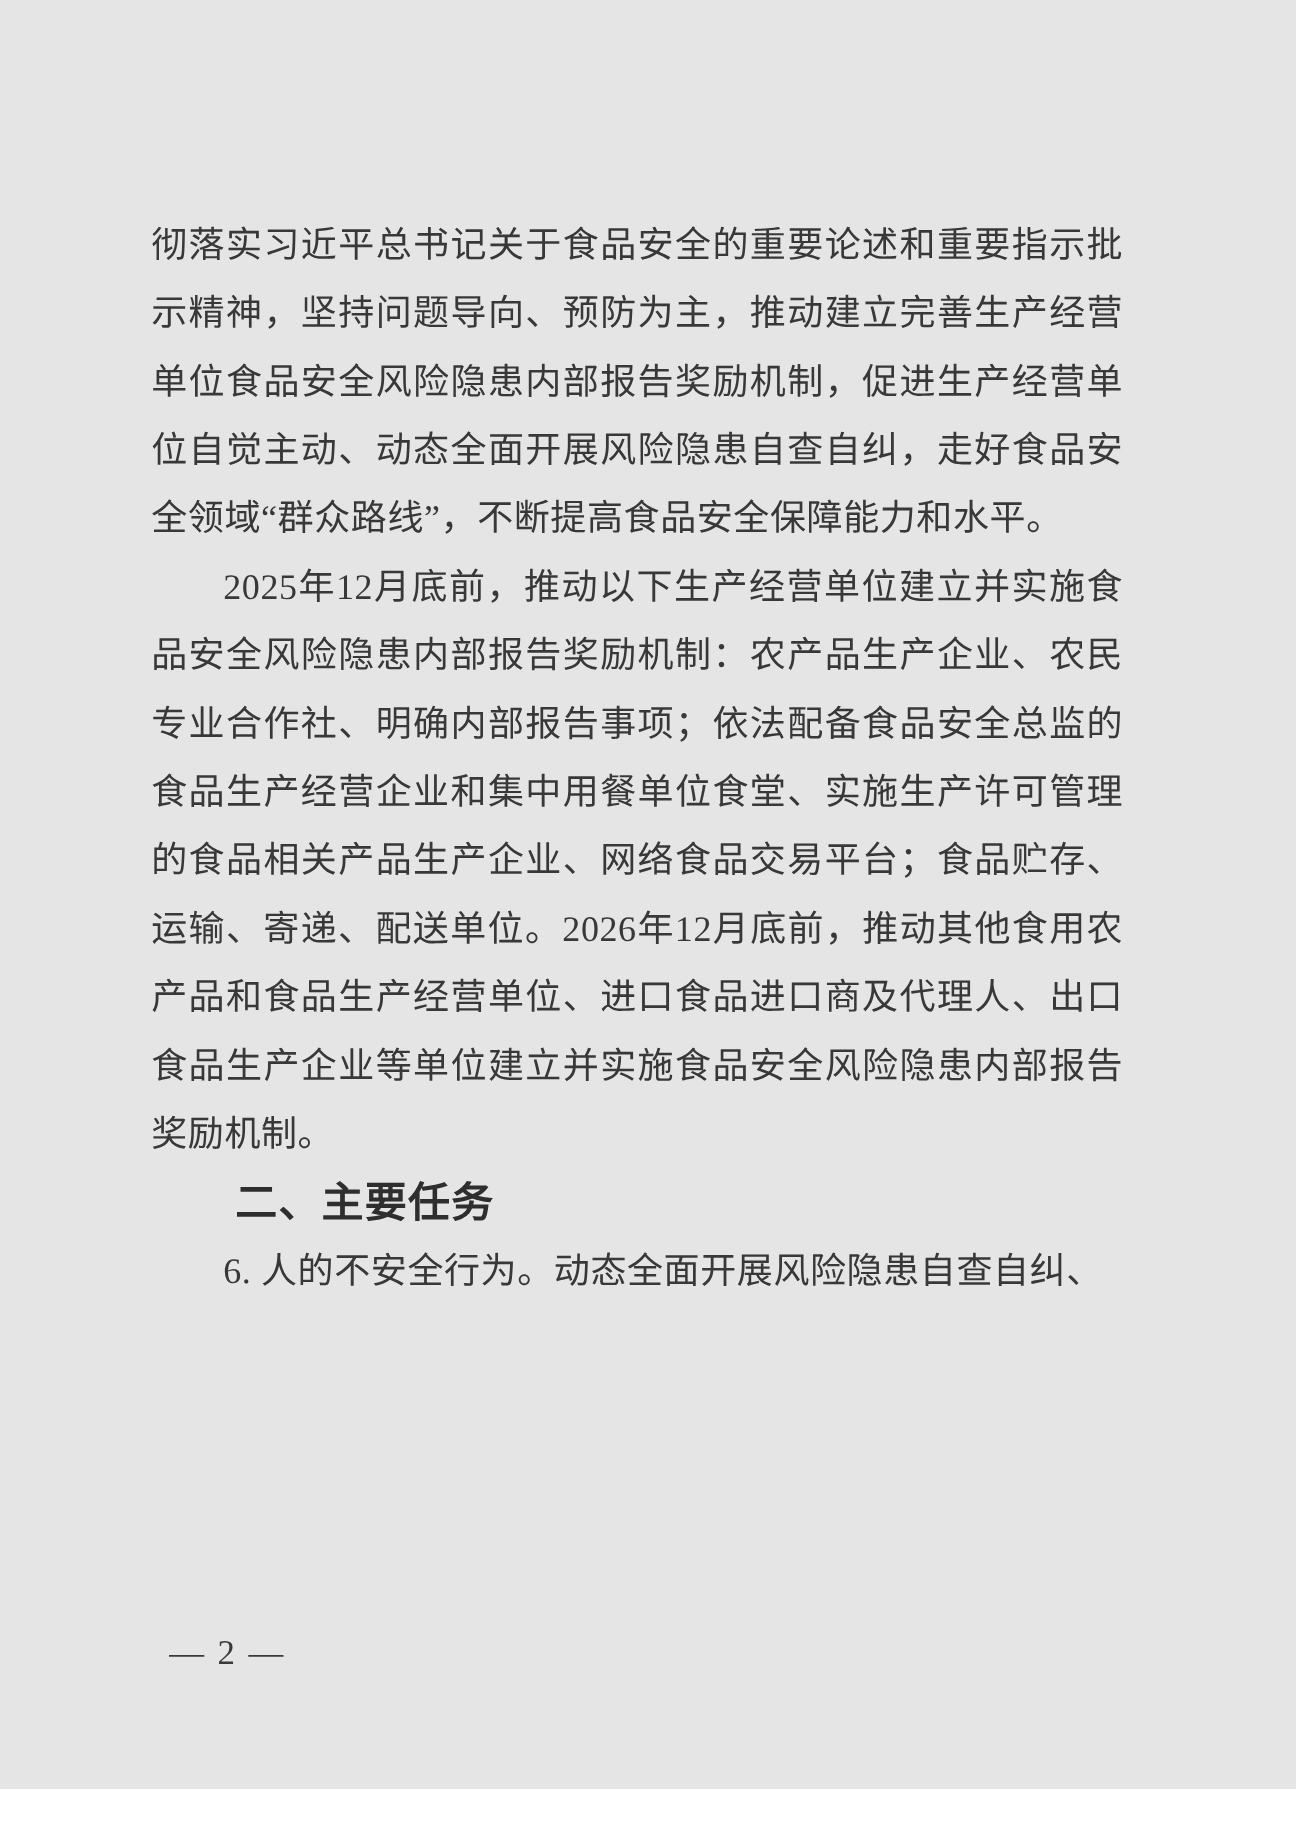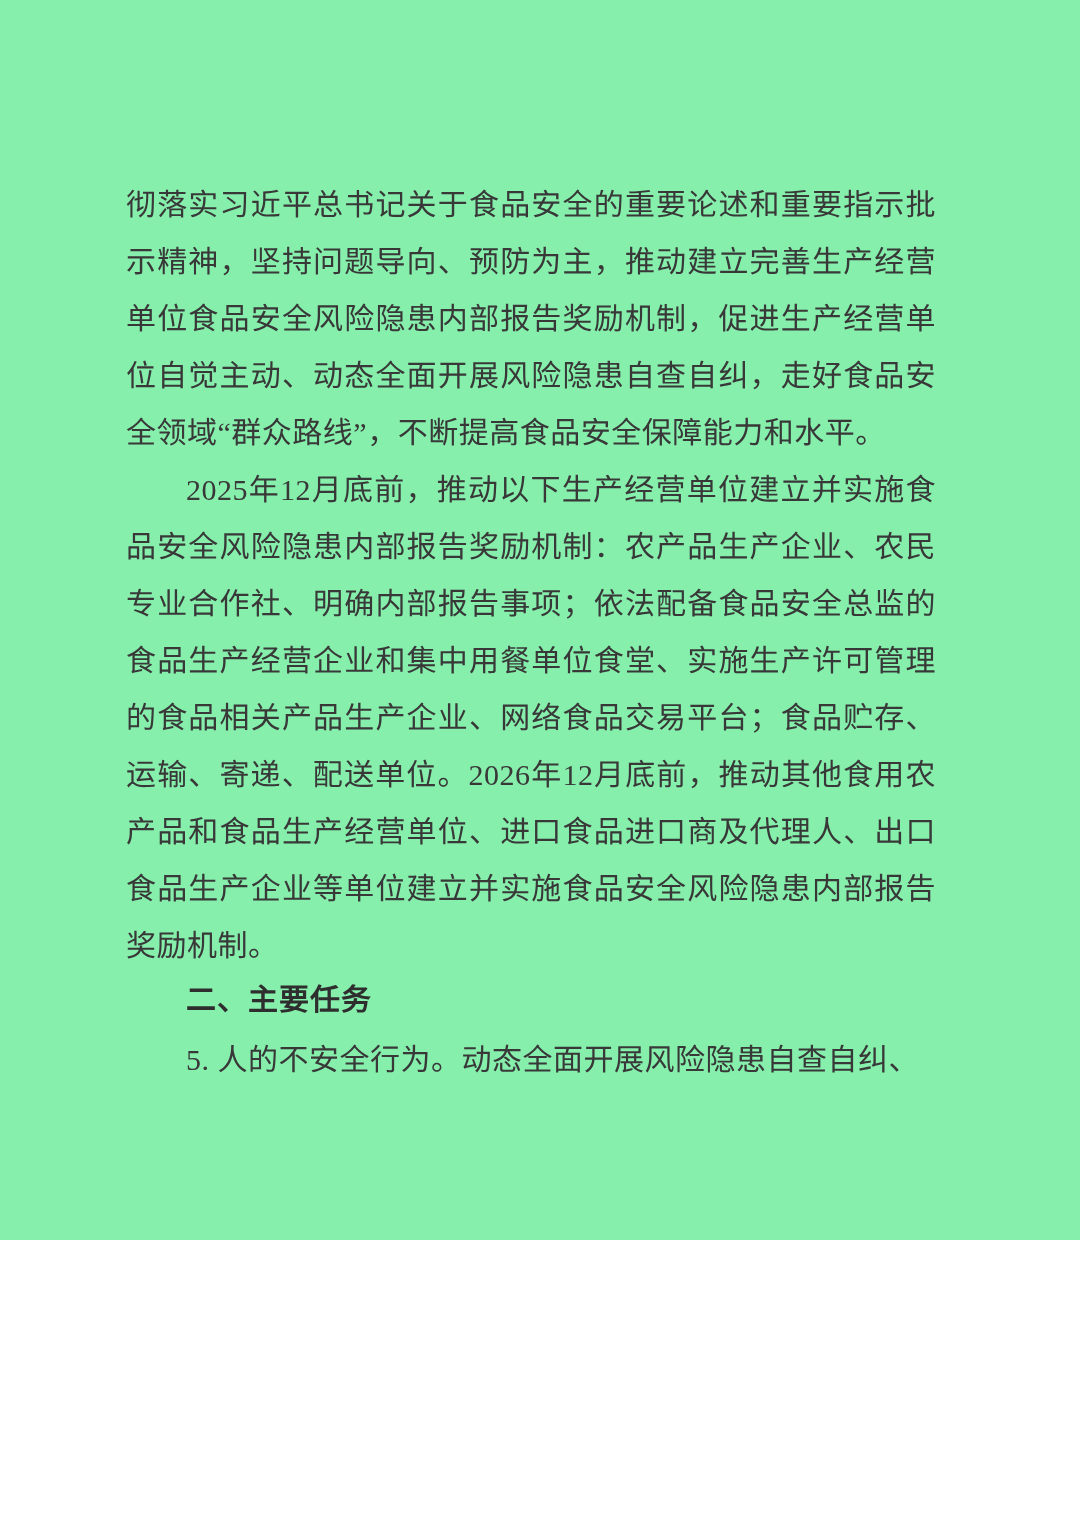--- a/index.html
+++ b/index.html
@@ -3,22 +3,22 @@
 <meta charset="utf-8">
 <style>
   html, body {
     margin: 0;
     padding: 0;
     background: #ffffff;
   }
   .page {
     position: relative;
     width: 1080px;
-    height: 1240px;
-    background: #86efac;
+    height: 1491px;
+    background: #e5e5e5;
     overflow: hidden;
     font-family: "Liberation Serif", "DejaVu Serif", serif;
     color: #383838;
   }
   .text-block {
     position: absolute;
     left: 126px;
     top: 176px;
     width: 810px;
   }
@@ -28,23 +28,23 @@
   }
   .body {
     font-size: 30px;
     line-height: 57px;
     text-align: justify;
     text-justify: inter-character;
     letter-spacing: 0.5px;
   }
   .indent { text-indent: 2em; }
   .heading {
-    font-family: Liberation Mono, monospace;
+    font-family: Liberation Serif, serif;
     font-weight: 700;
-    font-size: 30px;
+    font-size: 35px;
     line-height: 57px;
     text-indent: 2em;
     color: #2e2e2e;
     letter-spacing: 1px;
   }
   .lead-bold { font-weight: 700; color: #303030; }
   .oneline { white-space: nowrap; text-align: left; }
   .page-footer {
     position: absolute;
     left: 141px;
@@ -64,21 +64,21 @@
 
     <p class="body">彻落实习近平总书记关于食品安全的重要论述和重要指示批示精神，坚持问题导向、预防为主，推动建立完善生产经营单位食品安全风险隐患内部报告奖励机制，促进生产经营单位自觉主动、动态全面开展风险隐患自查自纠，走好食品安全领域“群众路线”，不断提高食品安全保障能力和水平。</p>
 
     <p class="body indent">2025年12月底前，推动以下生产经营单位建立并实施食品安全风险隐患内部报告奖励机制：农产品生产企业、农民专业合作社、明确内部报告事项；依法配备食品安全总监的食品生产经营企业和集中用餐单位食堂、实施生产许可管理的食品相关产品生产企业、网络食品交易平台；食品贮存、运输、寄递、配送单位。2026年12月底前，推动其他食用农产品和食品生产经营单位、进口食品进口商及代理人、出口食品生产企业等单位建立并实施食品安全风险隐患内部报告奖励机制。</p>
 
     <h2 class="heading">二、主要任务</h2>
 
 
 
     <p class="body indent oneline">
-      <span>5. 人的不安全行为。</span><span>动态全面开展风险隐患自查自纠、</span>
+      <span>6. 人的不安全行为。</span><span>动态全面开展风险隐患自查自纠、</span>
     </p>
 
   </main>
 
   <footer class="page-footer">
     <span>— 2 —</span>
   </footer>
 
 </div>
 

